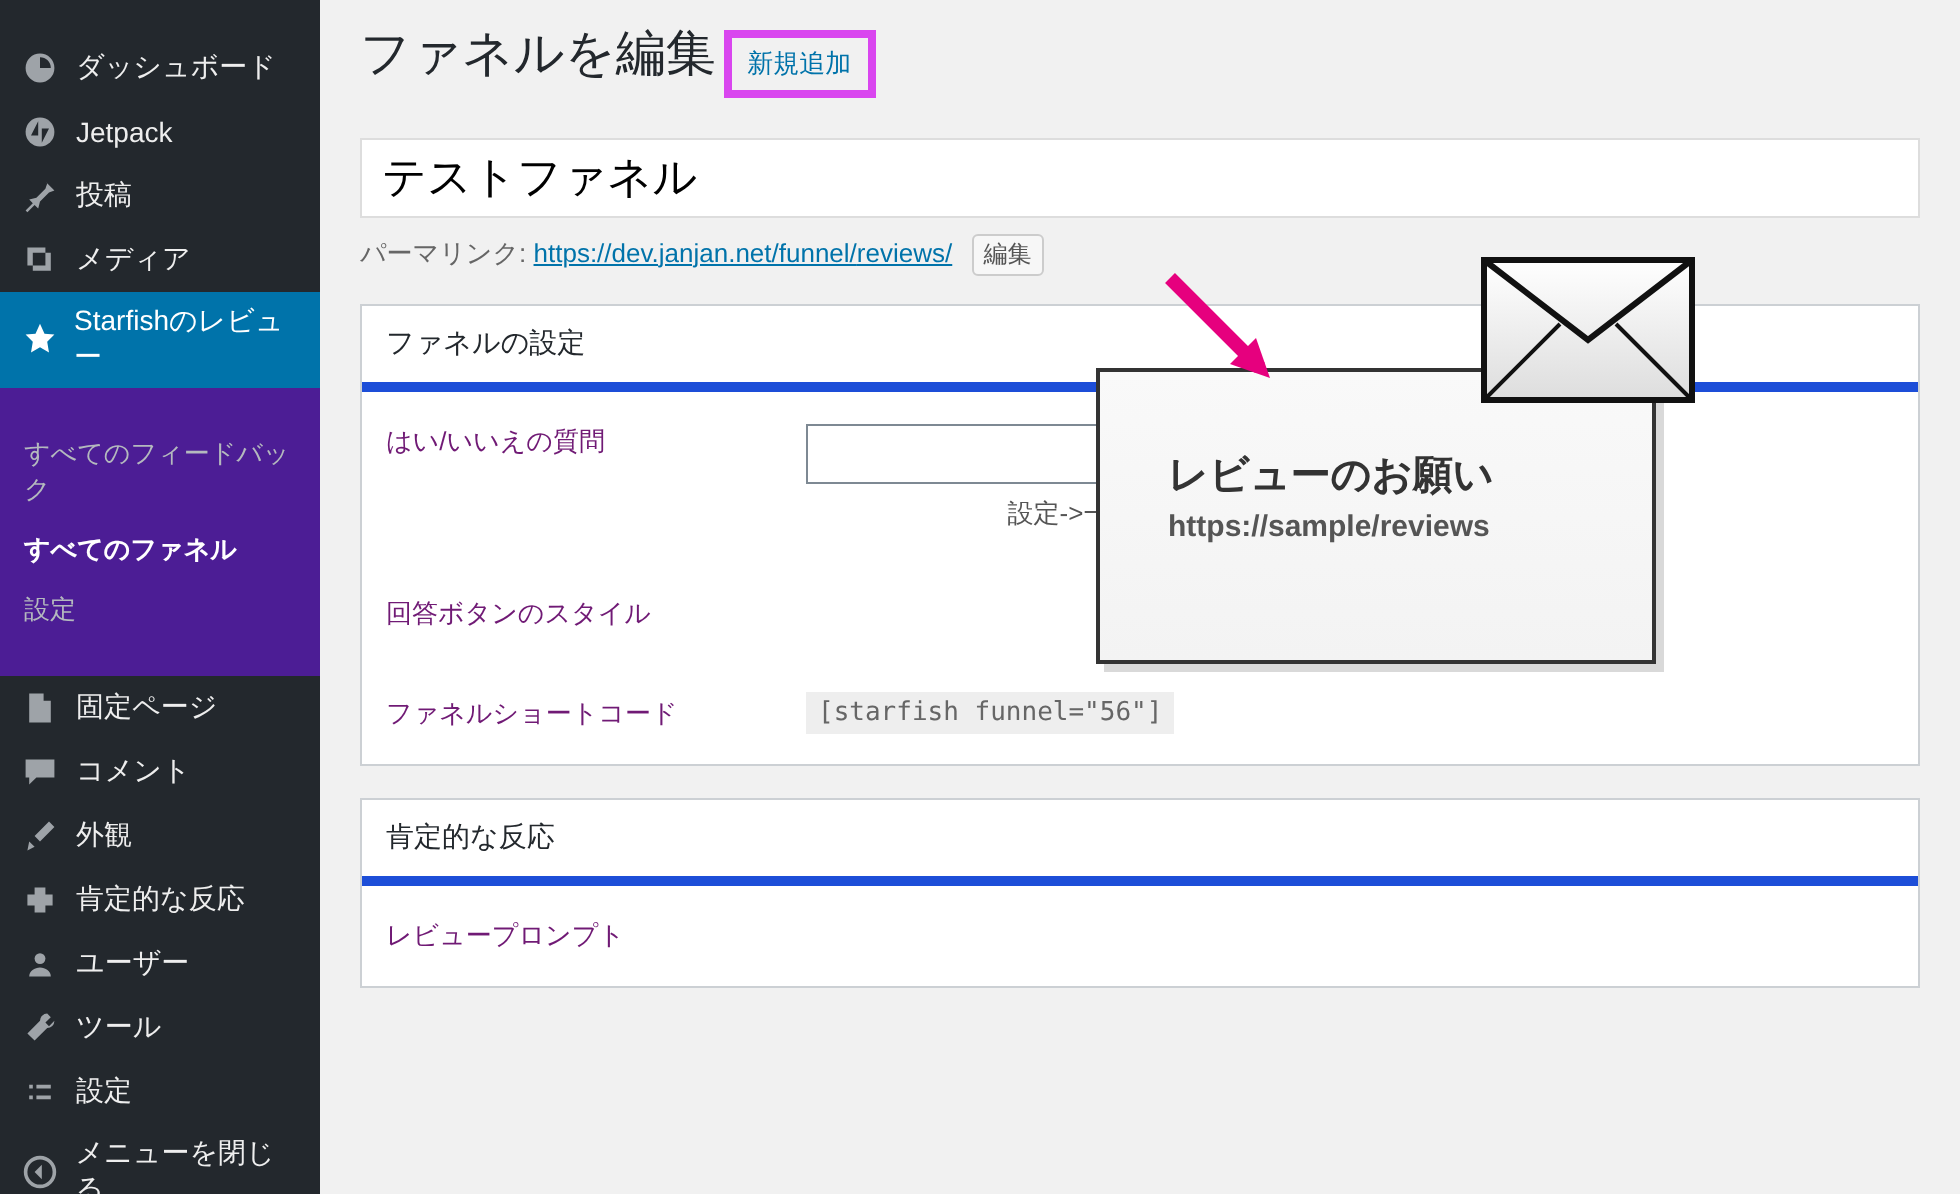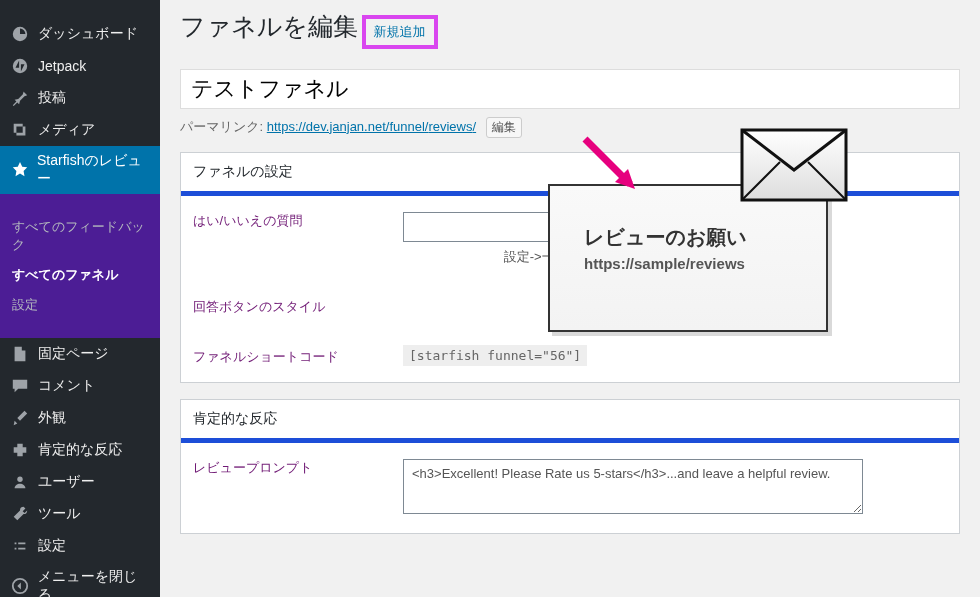--- a/index.html
+++ b/index.html
@@ -192,21 +192,20 @@
           <div class="field"><span class="code">[starfish funnel="56"]</span></div>
         </div>
       </div>
     </div>
 
     <div class="metabox">
       <div class="head">肯定的な反応</div>
       <div class="body">
         <div class="row">
           <div class="label">レビュープロンプト</div>
-          <div class="field"><textarea class="textarea" style="">&lt;h3&gt;Excellent! Please Rate us 5-stars&lt;/h3&gt;...and leave a helpful review.</textarea></div>
         </div>
       </div>
     </div>
 
     <div class="overlay-card">
       <div class="t1">レビューのお願い</div>
       <div class="t2">https://sample/reviews</div>
     </div>
     <svg class="envelope" viewBox="0 0 108 74">
       <rect x="2" y="2" width="104" height="70" fill="url(#g)" stroke="#111" stroke-width="3"></rect>

